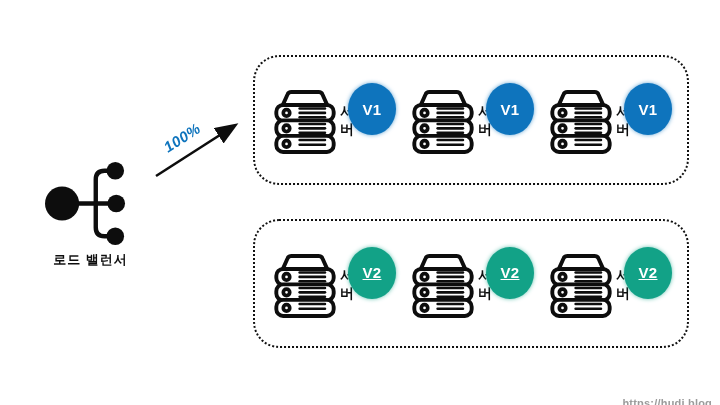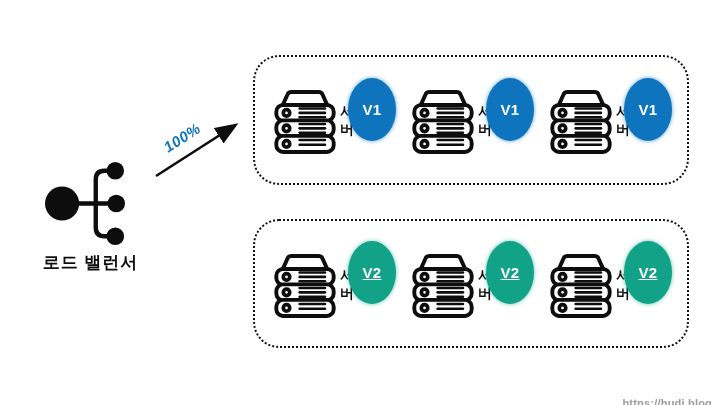--- a/index.html
+++ b/index.html
@@ -8,21 +8,21 @@
     background:#ffffff;
     font-family:"Liberation Sans","DejaVu Sans",sans-serif;
     color:#0d0d0d;
   }
   .abs{position:absolute;}
 
   
   #lb-icon{left:45px;top:161px;width:82px;height:86px;}
   #lb-label{
     left:18px;top:251px;width:145px;text-align:center;
-    font-size:17px;font-weight:800;letter-spacing:1px;
+    font-size:13px;font-weight:800;letter-spacing:1px;
   }
 
   
   #traffic-arrow{left:148px;top:116px;width:96px;height:66px;}
   #traffic-pct{
     left:150px;top:129px;width:64px;text-align:center;
     transform:rotate(-33deg);
     font-size:15px;font-weight:800;font-style:italic;letter-spacing:.5px;
     color:var(--accent,#0e74bd);
   }
@@ -36,21 +36,21 @@
   }
   #group-v1{top:55px;height:130px;}
   #group-v2{top:219px;height:129px;}
 
   .pair{display:flex;align-items:center;gap:8px;}
   .server-fig{display:flex;flex-direction:row;align-items:center;width:70px;}
   .server-fig svg{width:70px;height:70px;display:block;}
   .server-label{font-size:14px;font-weight:800;margin-top:2px;letter-spacing:.5px;}
 
   .badge{
-    width:48px;height:63px;border-radius:50%;
+    width:48px;height:52px;border-radius:50%;
     display:flex;align-items:center;justify-content:center;
     color:#fff;font-weight:800;font-size:15px;letter-spacing:.3px;
     margin-bottom:22px;
   }
   .badge.v1{background:var(--badge-v1,#0e74bd);box-shadow:0 0 5px -1px var(--badge-v1,#0e74bd);}
   .badge.v2{background:var(--badge-v2,#12a287);box-shadow:0 0 5px -1px var(--badge-v2,#12a287);text-decoration:underline;}
 
   
   #watermark{
     right:8px;top:397px;font-size:11px;font-weight:600;

